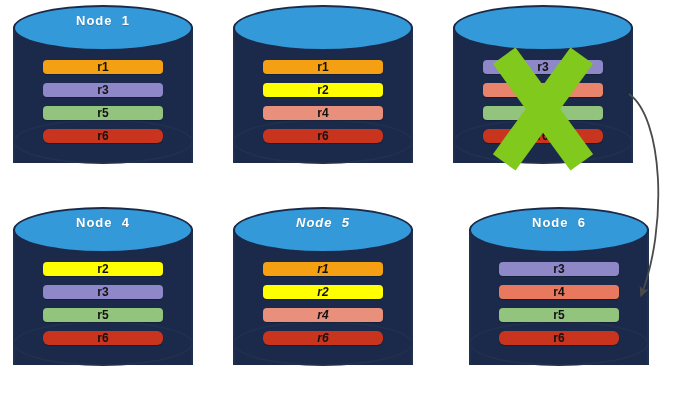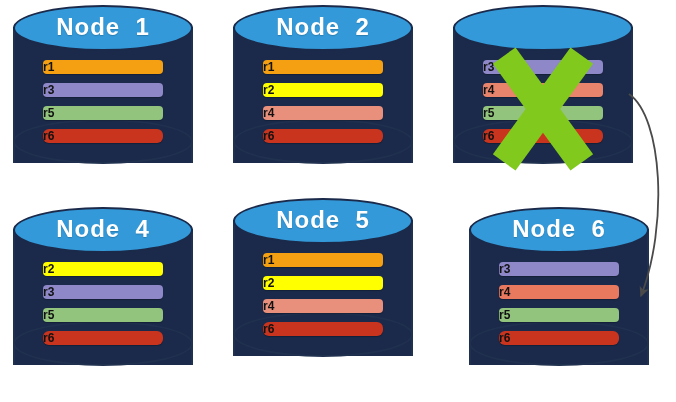--- a/index.html
+++ b/index.html
@@ -58,41 +58,42 @@
     box-sizing: border-box;
     z-index: 3;
   }
   .cyl-title {
     position: absolute;
     left: 0;
     top: 8px;
     width: 180px;
     text-align: center;
     color: #ffffff;
-    font-size: 24px;
+    font-size: 13px;
     font-weight: bold;
     letter-spacing: 1px;
     z-index: 4;
     white-space: pre;
     text-shadow: 0 1px 1px rgba(0,0,0,0.18);
   }
 
   
   .bars {
     position: absolute;
     left: 30px;
     top: 55px;
     width: 120px;
     z-index: 2;
   }
   .bar {
     position: relative;
     height: 14px;
     margin-bottom: 9px;
     border-radius: 4px;
+    text-align: center;
     font-size: 12px;
     font-weight: bold;
     color: #111111;
     line-height: 14px;
     box-shadow: 0 1px 1px rgba(0,0,0,0.25);
   }
   .bar:last-child { margin-bottom: 0; border-radius: 6px; }
 
   
   .cross {
@@ -139,21 +140,20 @@
       <div class="bar" style="background: rgb(142, 135, 200);">r3</div>
       <div class="bar" style="background: rgb(146, 196, 125);">r5</div>
       <div class="bar" style="background: rgb(201, 52, 31);">r6</div>
     </div>
   </div>
 
   <div class="node" style="left:233px; top:5px;">
     <div class="cyl-body"></div>
     <div class="cyl-bottom"></div>
     <div class="cyl-top"></div>
-    <div class="cyl-title">Node  2</div>
     <div class="bars">
       <div class="bar" style="background: rgb(245, 160, 18);">r1</div>
       <div class="bar" style="background: rgb(255, 255, 0);">r2</div>
       <div class="bar" style="background: rgb(232, 144, 123);">r4</div>
       <div class="bar" style="background: rgb(201, 52, 31);">r6</div>
     </div>
   </div>
 
   <div class="node" style="left:453px; top:5px;">
     <div class="cyl-body"></div>
@@ -177,21 +177,21 @@
     <div class="cyl-top"></div>
     <div class="cyl-title">Node  4</div>
     <div class="bars">
       <div class="bar" style="background: rgb(255, 255, 0);">r2</div>
       <div class="bar" style="background: rgb(142, 135, 200);">r3</div>
       <div class="bar" style="background: rgb(146, 196, 125);">r5</div>
       <div class="bar" style="background: rgb(201, 52, 31);">r6</div>
     </div>
   </div>
 
-  <div class="node" style="left:233px; top:198px;">
+  <div class="node" style="left:233px; top:207px;font-style:italic;">
     <div class="cyl-body"></div>
     <div class="cyl-bottom"></div>
     <div class="cyl-top"></div>
     <div class="cyl-title">Node  5</div>
     <div class="bars">
       <div class="bar" style="background: rgb(245, 160, 18);">r1</div>
       <div class="bar" style="background: rgb(255, 255, 0);">r2</div>
       <div class="bar" style="background: rgb(232, 144, 123);">r4</div>
       <div class="bar" style="background: rgb(201, 52, 31);">r6</div>
     </div>

